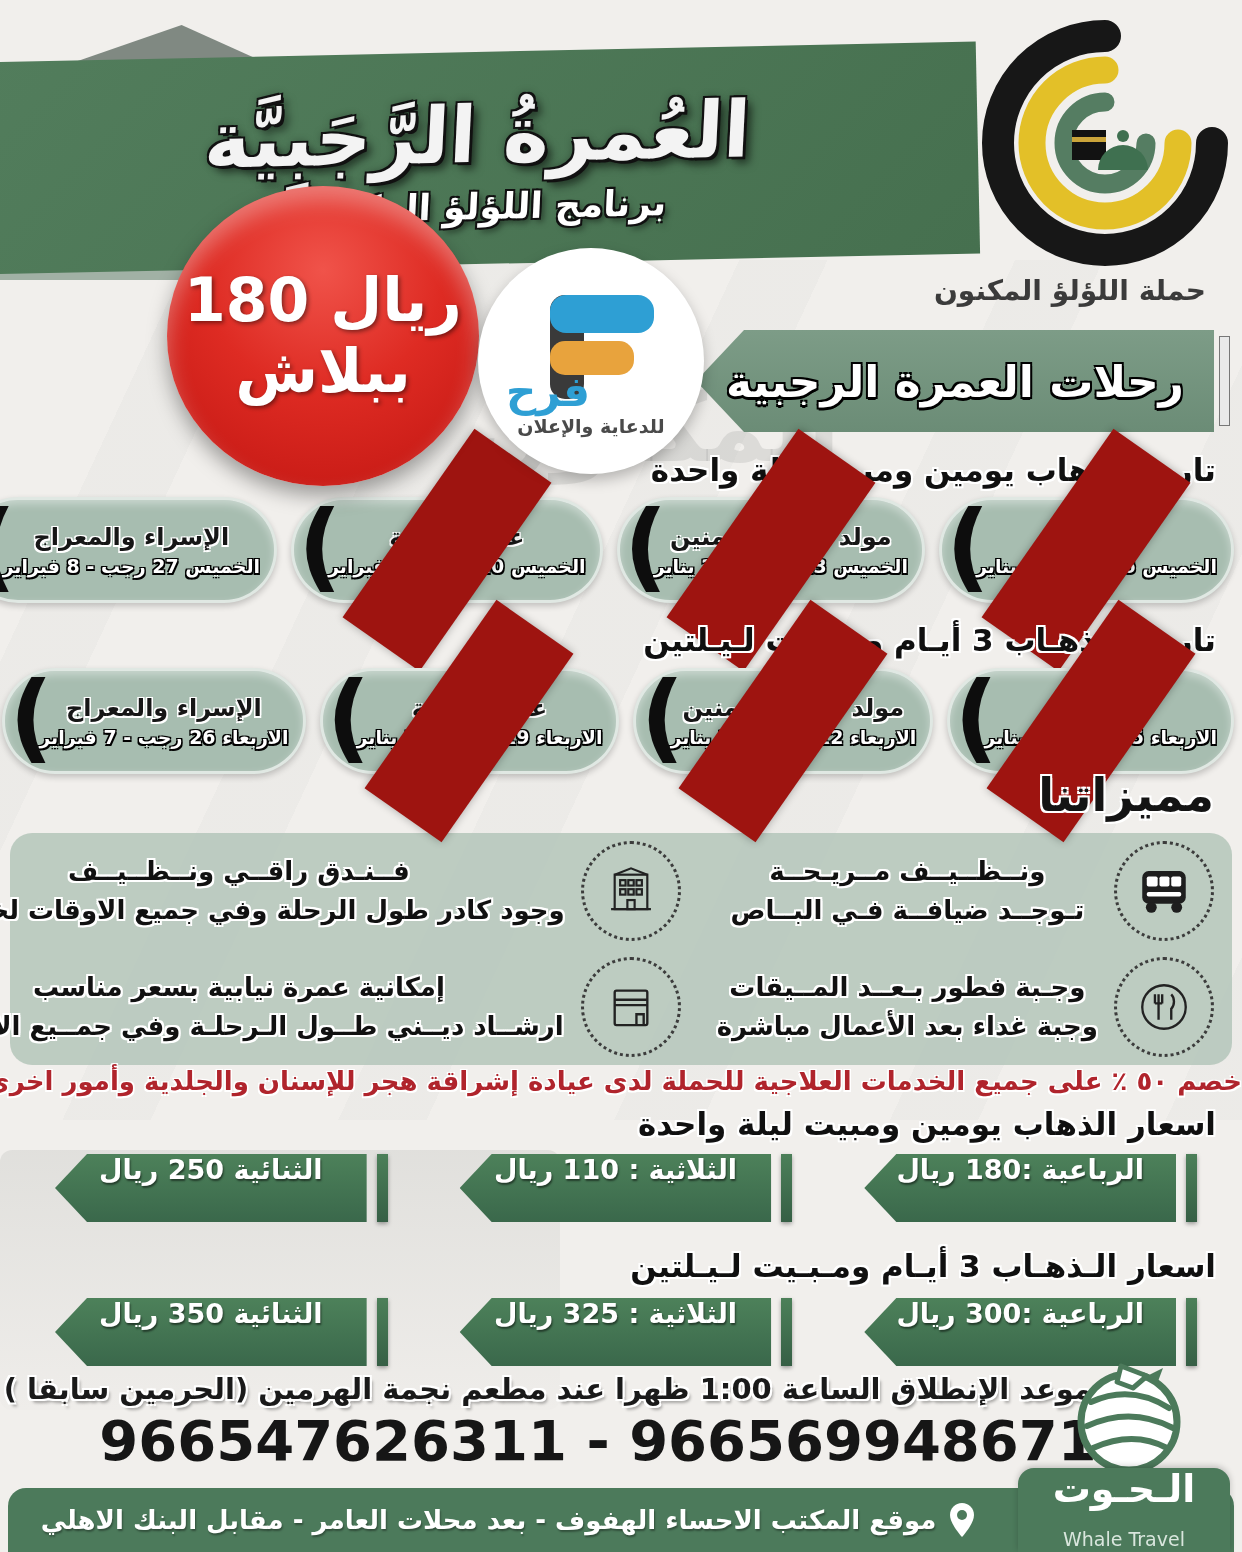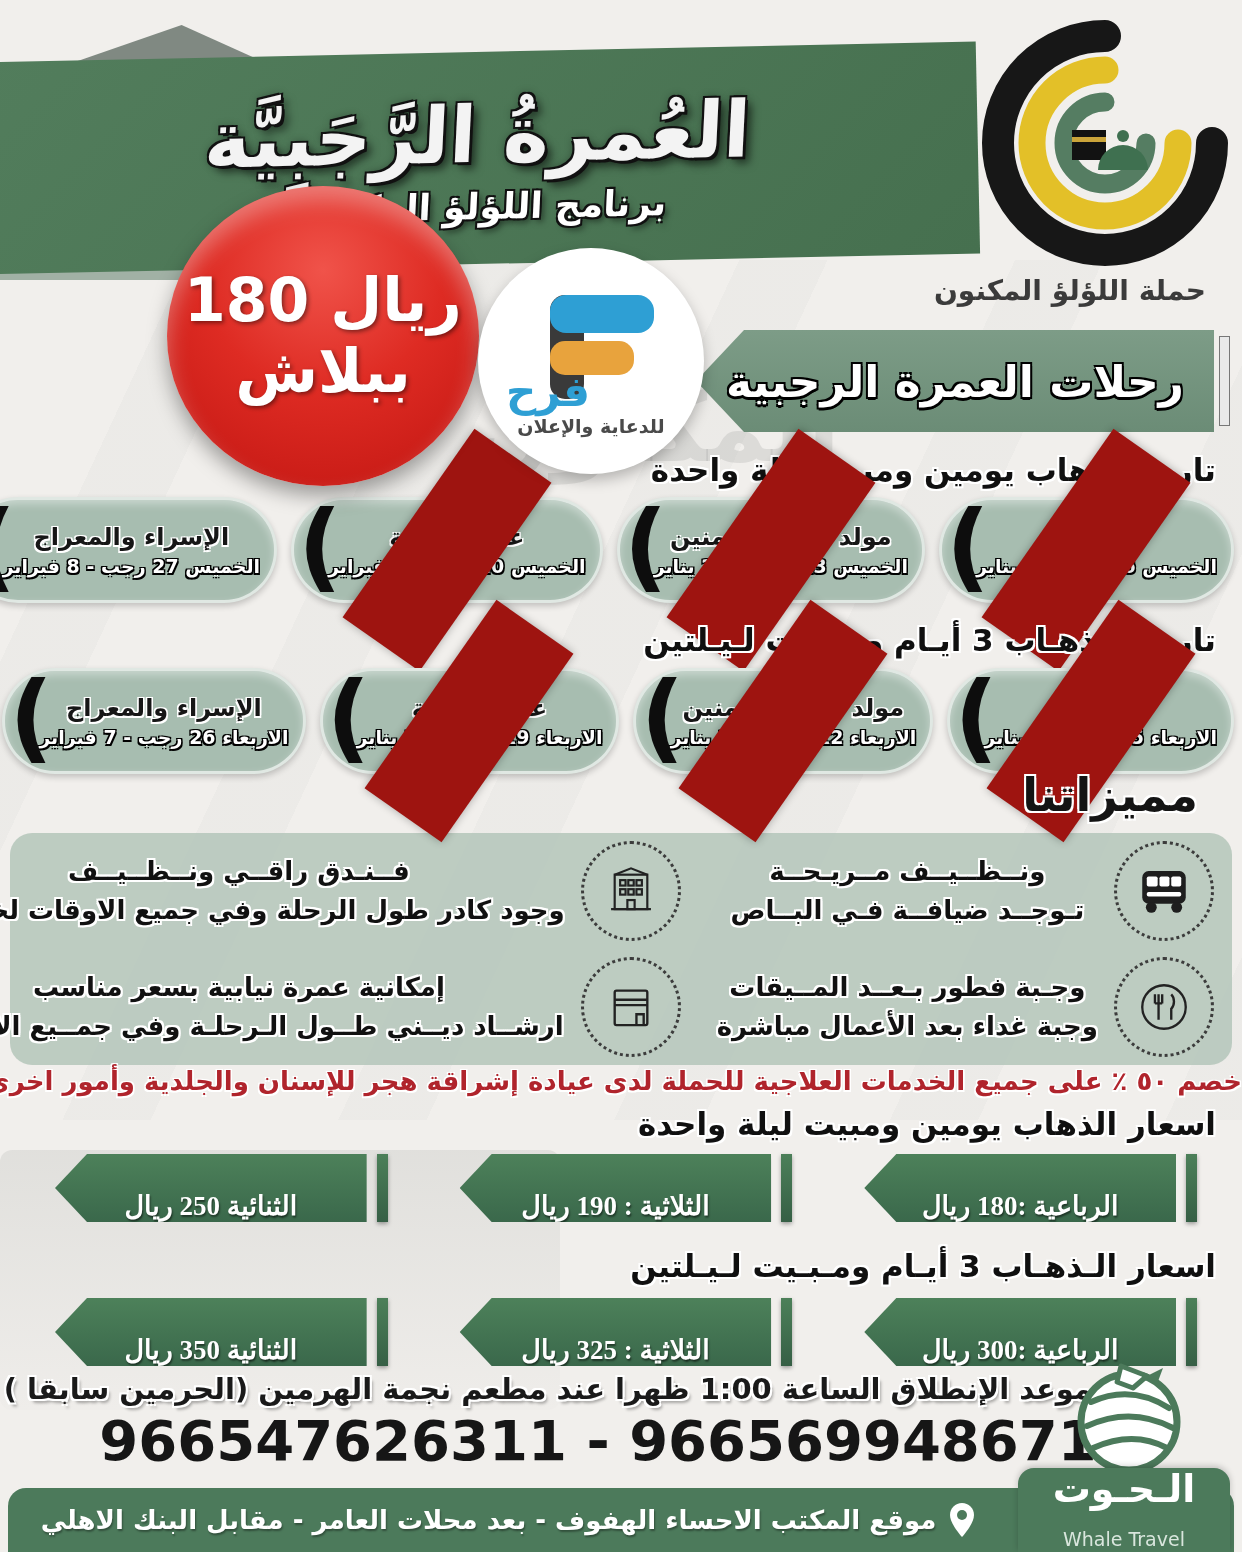--- a/index.html
+++ b/index.html
@@ -47,21 +47,21 @@
     clip-path:polygon(0 50%,48px 0,100% 0,100% 100%,48px 100%);
     display:flex;align-items:center;justify-content:center;}
   .ribbon span{font-size:44px;font-weight:900;color:#fff;white-space:nowrap;
     text-shadow:2px 2px 0 #000,-2px -2px 0 #000,2px -2px 0 #000,-2px 2px 0 #000,0 3px 0 #000;}
   .ribbon-accent{position:absolute;right:12px;top:336px;width:9px;height:88px;background:#e9e9e9;border:1px solid #777;z-index:1;}
   
   .sec-head{position:absolute;right:26px;font-size:31px;font-weight:900;color:#101010;white-space:nowrap;z-index:2;
     text-shadow:-2px -2px 0 #fff,2px -2px 0 #fff,-2px 2px 0 #fff,2px 2px 0 #fff,-2px 0 0 #fff,2px 0 0 #fff,0 -2px 0 #fff,0 2px 0 #fff;}
   .sh1{top:452px;} .sh2{top:622px;}
   .ph1{top:1106px;} .ph2{top:1248px;}
-  .features-head{position:absolute;right:44px;top:768px;font-size:46px;font-weight:900;color:#141414;z-index:2;
+  .features-head{position:absolute;right:28px;top:768px;font-size:46px;font-weight:900;color:#141414;z-index:2;
     text-shadow:-2px -2px 0 #fff,2px -2px 0 #fff,-2px 2px 0 #fff,2px 2px 0 #fff;}
   
   .pill-row{position:absolute;left:8px;right:8px;display:flex;gap:14px;z-index:2;}
   .r1{top:497px;} .r2{top:668px;}
   .pill{position:relative;flex:1;height:106px;background:var(--sage_pill);border-radius:54px;
     border:3px solid rgba(255,255,255,.65);box-shadow:inset 0 4px 8px rgba(255,255,255,.4), 0 3px 6px rgba(0,0,0,.2);
     display:flex;flex-direction:column;align-items:center;justify-content:center;padding:2px 14px 2px 34px;box-sizing:border-box;}
   .pill-title{font-size:24px;font-weight:900;color:#161616;white-space:nowrap;
     text-shadow:-1.5px -1.5px 0 #fff,1.5px -1.5px 0 #fff,-1.5px 1.5px 0 #fff,1.5px 1.5px 0 #fff;}
   .pill-date{font-size:19px;font-weight:800;color:#fff;white-space:nowrap;margin-top:4px;
@@ -82,21 +82,21 @@
   
   .discount{position:absolute;left:0;right:0;top:1066px;text-align:center;font-size:26px;font-weight:900;color:var(--red_text);z-index:2;white-space:nowrap;
     text-shadow:-1.5px -1.5px 0 #fff,1.5px -1.5px 0 #fff,-1.5px 1.5px 0 #fff,1.5px 1.5px 0 #fff;}
   
   .price-row{position:absolute;left:55px;right:45px;display:flex;gap:72px;z-index:2;}
   .pr1{top:1154px;} .pr2{top:1298px;}
   .price-item{flex:1;display:flex;height:68px;}
   .price-bar{width:11px;background:linear-gradient(180deg,#4c8059,#365f45);margin-left:10px;box-shadow:0 2px 4px rgba(0,0,0,.35);}
   .price-body{flex:1;background:linear-gradient(180deg,#4d815a 0%,#3a684b 100%);
     clip-path:polygon(0 50%,32px 0,100% 0,100% 100%,32px 100%);
-    display:flex;align-items:flex-end;justify-content:center;box-shadow:0 3px 6px rgba(0,0,0,.3);font-family:Liberation Serif, serif;}
+    display:flex;align-items:flex-start;justify-content:center;box-shadow:0 3px 6px rgba(0,0,0,.3);}
   .price-body span{font-size:27px;font-weight:800;color:#fff;white-space:nowrap;text-shadow:1px 2px 2px rgba(0,0,0,.5);}
   
   .departure{position:absolute;left:60px;right:150px;top:1372px;text-align:center;font-size:29px;font-weight:900;color:#1a1a1a;z-index:2;white-space:nowrap;
     text-shadow:-2px -2px 0 #fff,2px -2px 0 #fff,-2px 2px 0 #fff,2px 2px 0 #fff,3px 4px 3px rgba(0,0,0,.3);}
   .phone-row{position:absolute;left:130px;top:1408px;width:950px;direction:ltr;display:flex;align-items:center;justify-content:center;gap:14px;z-index:2;}
   .phone-row span.nums{font-size:56px;font-weight:900;color:#161616;white-space:nowrap;}
   .whale-globe{position:absolute;right:18px;top:1352px;width:195px;height:122px;z-index:2;}
   .footer-bar{position:absolute;left:8px;right:8px;bottom:0;height:64px;background:var(--footer_green);border-radius:18px 18px 0 0;z-index:3;
     display:flex;align-items:center;justify-content:center;gap:12px;padding-right:225px;box-sizing:border-box;}
   .footer-bar span.addr{font-size:26px;font-weight:900;color:#fff;white-space:nowrap;text-shadow:1px 2px 2px rgba(0,0,0,.35);}
@@ -284,21 +284,21 @@
   <div class="price-row pr1">
     <div class="price-item">
       <span class="price-bar"></span>
       <div class="price-body">
           <span>الرباعية :180 ريال</span>
         </div>
     </div>
     <div class="price-item">
       <span class="price-bar"></span>
       <div class="price-body">
-          <span>الثلاثية : 190 ريال</span>
+          <span>الثلاثية : 110 ريال</span>
         </div>
     </div>
     <div class="price-item">
       <span class="price-bar"></span>
       <div class="price-body">
           <span>الثنائية 250 ريال</span>
         </div>
     </div>
   </div>
 

